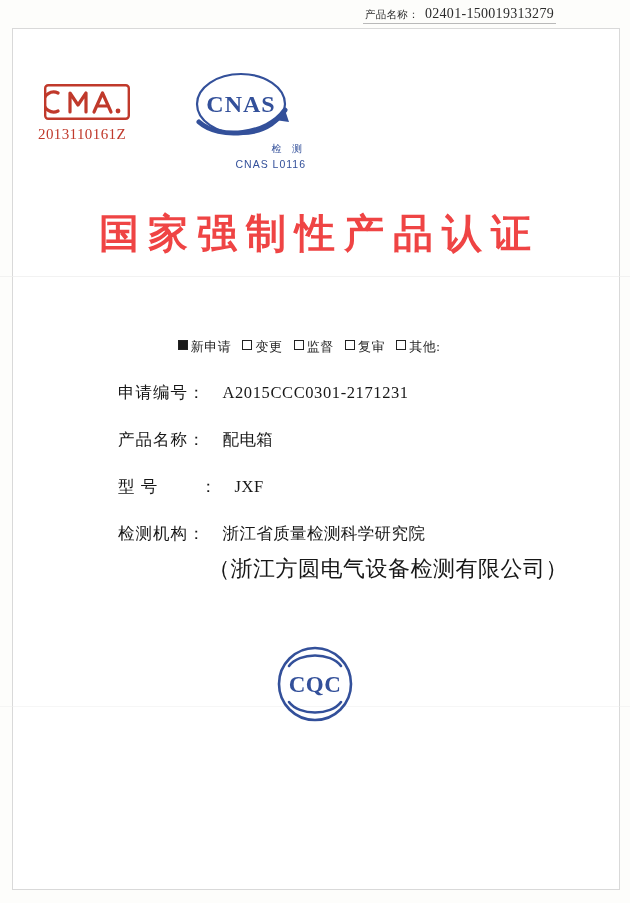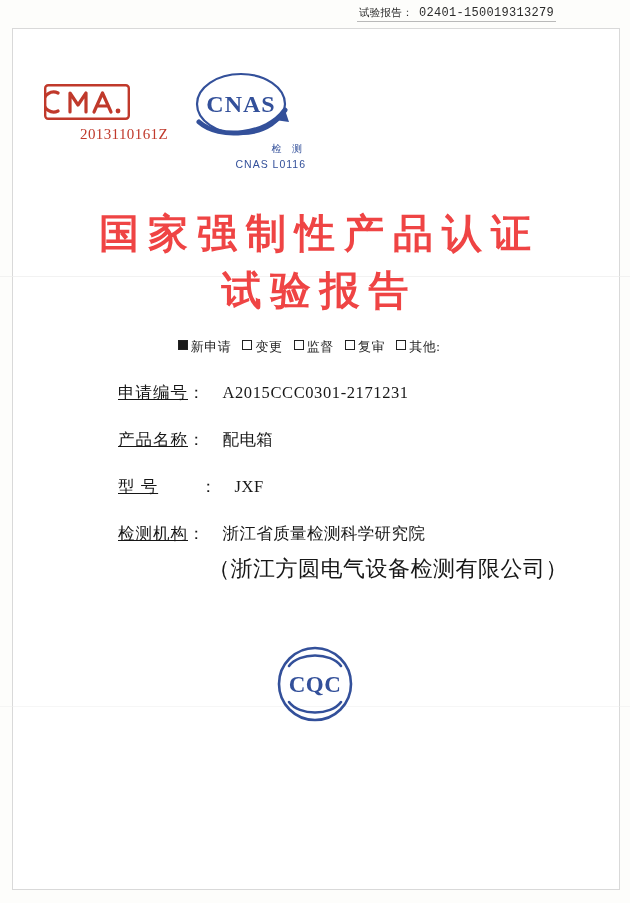--- a/index.html
+++ b/index.html
@@ -39,22 +39,22 @@
     border-bottom: 1px solid #b9b9b9;
     padding: 0 2px 1px 2px;
   }
   .report-no-label {
     font-size: 10.5px;
     font-family: "Liberation Serif", serif;
     color: #2b2b2b;
     letter-spacing: 0.3px;
   }
   .report-no-value {
-    font-size: 12px;
-    font-family: Liberation Mono, monospace;
+    font-size: 14px;
+    font-family: Liberation Serif, serif;
     color: #2b2b2b;
     letter-spacing: 0.3px;
   }
 
   
   .doc-frame {
     position: absolute;
     left: 12px;
     top: 28px;
     width: 606px;
@@ -80,21 +80,20 @@
     top: 52px;
     width: 100%;
     height: 130px;
   }
   
   .cma-wrap {
     position: absolute;
     left: 38px;
     top: 32px;
     width: 130px;
-    text-align: right;
   }
   .cma-mark {
     position: relative;
     width: 86px;
     height: 36px;
     margin-left: 6px;
   }
   .cma-mark svg { display:block; }
   .cma-code {
     margin-top: 6px;
@@ -187,21 +186,20 @@
     align-items: baseline;
     padding-left: 118px;
     margin-bottom: 25px;
     font-size: 16.5px;
     font-family: "Liberation Serif", "DejaVu Serif", serif;
     color: #171717;
   }
   .field-label {
     letter-spacing: 1px;
     white-space: nowrap;
-    text-decoration: underline;
   }
   .field-label.spread {
     display: inline-flex;
     justify-content: space-between;
     width: 82px;
   }
   .field-colon { margin: 0 2px 0 0; }
   .field-value {
     margin-left: 16px;
     letter-spacing: 0.4px;
@@ -230,21 +228,21 @@
   }
   .cqc-mark { width: 96px; height: 96px; margin: 0 auto; }
 </style>
 </head>
 <body>
 
 <div class="page">
 
   <div class="report-no-strip">
     <div class="report-no-box">
-      <span class="report-no-label">试验报告：</span>
+      <span class="report-no-label">产品名称：</span>
       <span class="report-no-value">02401-150019313279</span>
     </div>
   </div>
 
   <div class="doc-frame"></div>
 
   <div class="scanline" style="top:276px; opacity:.7;"></div>
   <div class="scanline" style="top:706px; opacity:.5;"></div>
 
   <div class="logos">
@@ -272,21 +270,20 @@
         </svg>
       </div>
       <div class="cnas-sub">检 测</div>
       <div class="cnas-code">CNAS L0116</div>
     </div>
 
   </div>
 
   <div class="title-block">
     <div class="title-main">国家强制性产品认证</div>
-    <div class="title-main">试验报告</div>
   </div>
 
   <div class="checkbox-row">
     <span class="cb-item">
       <span class="cb-box checked"></span><span>新申请</span>
     </span>
     <span class="cb-item">
       <span class="cb-box"></span><span>变更</span>
     </span>
     <span class="cb-item">

